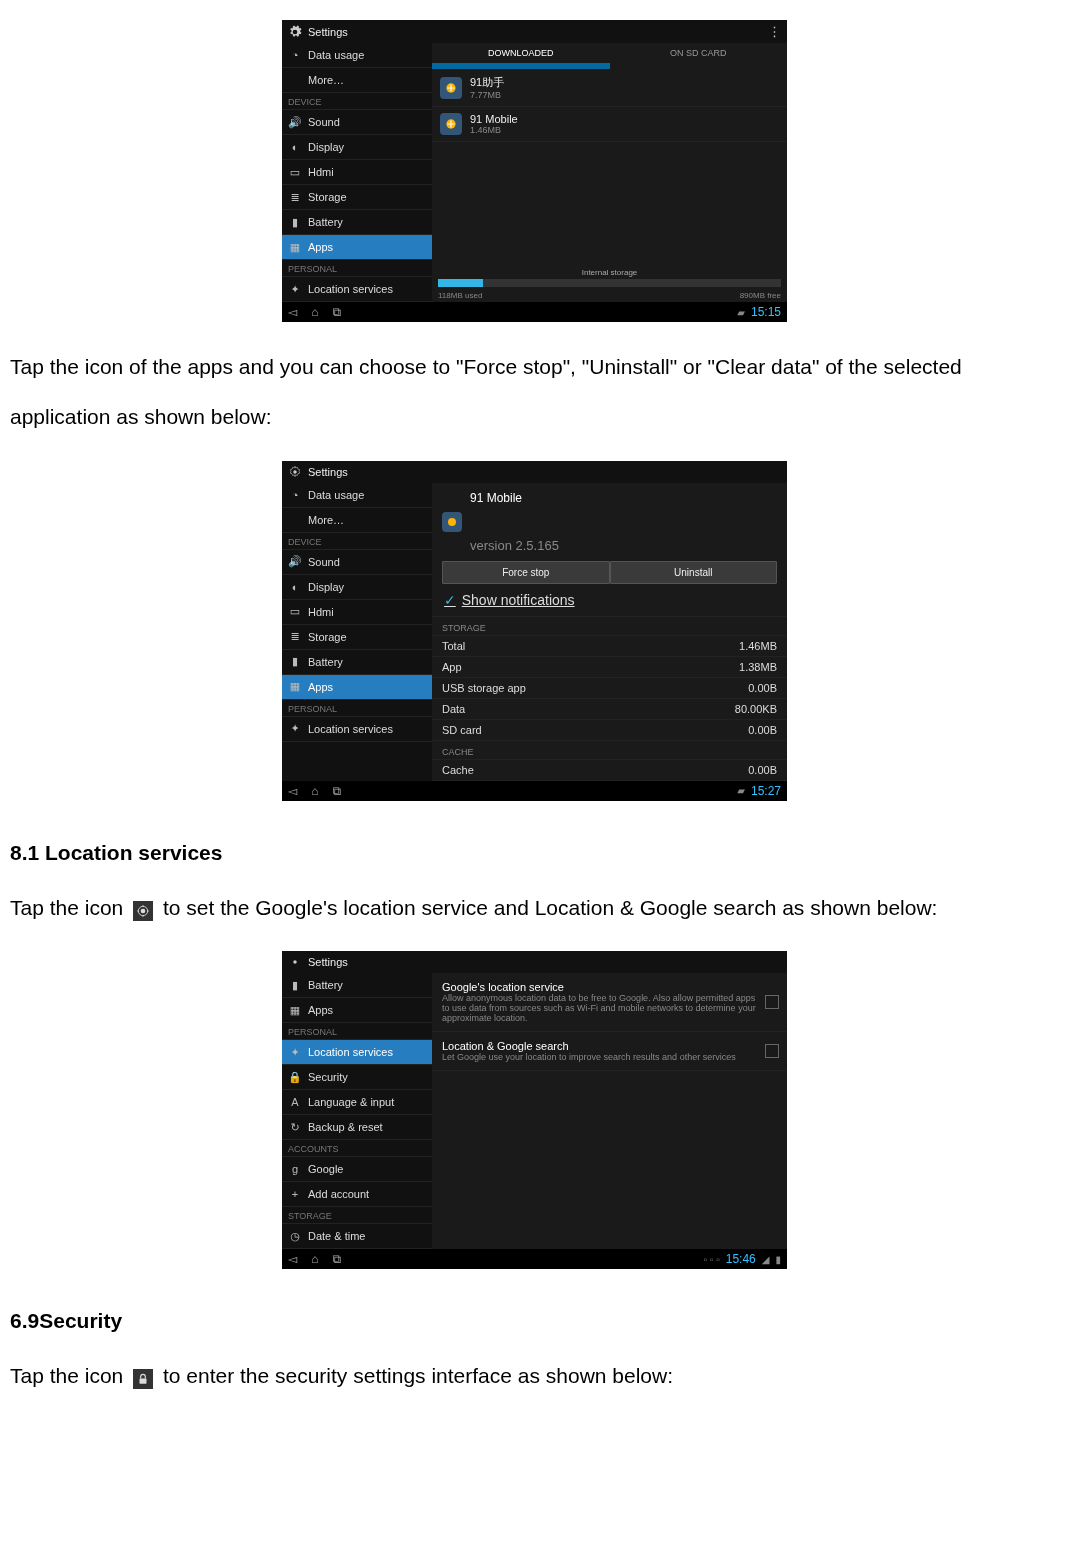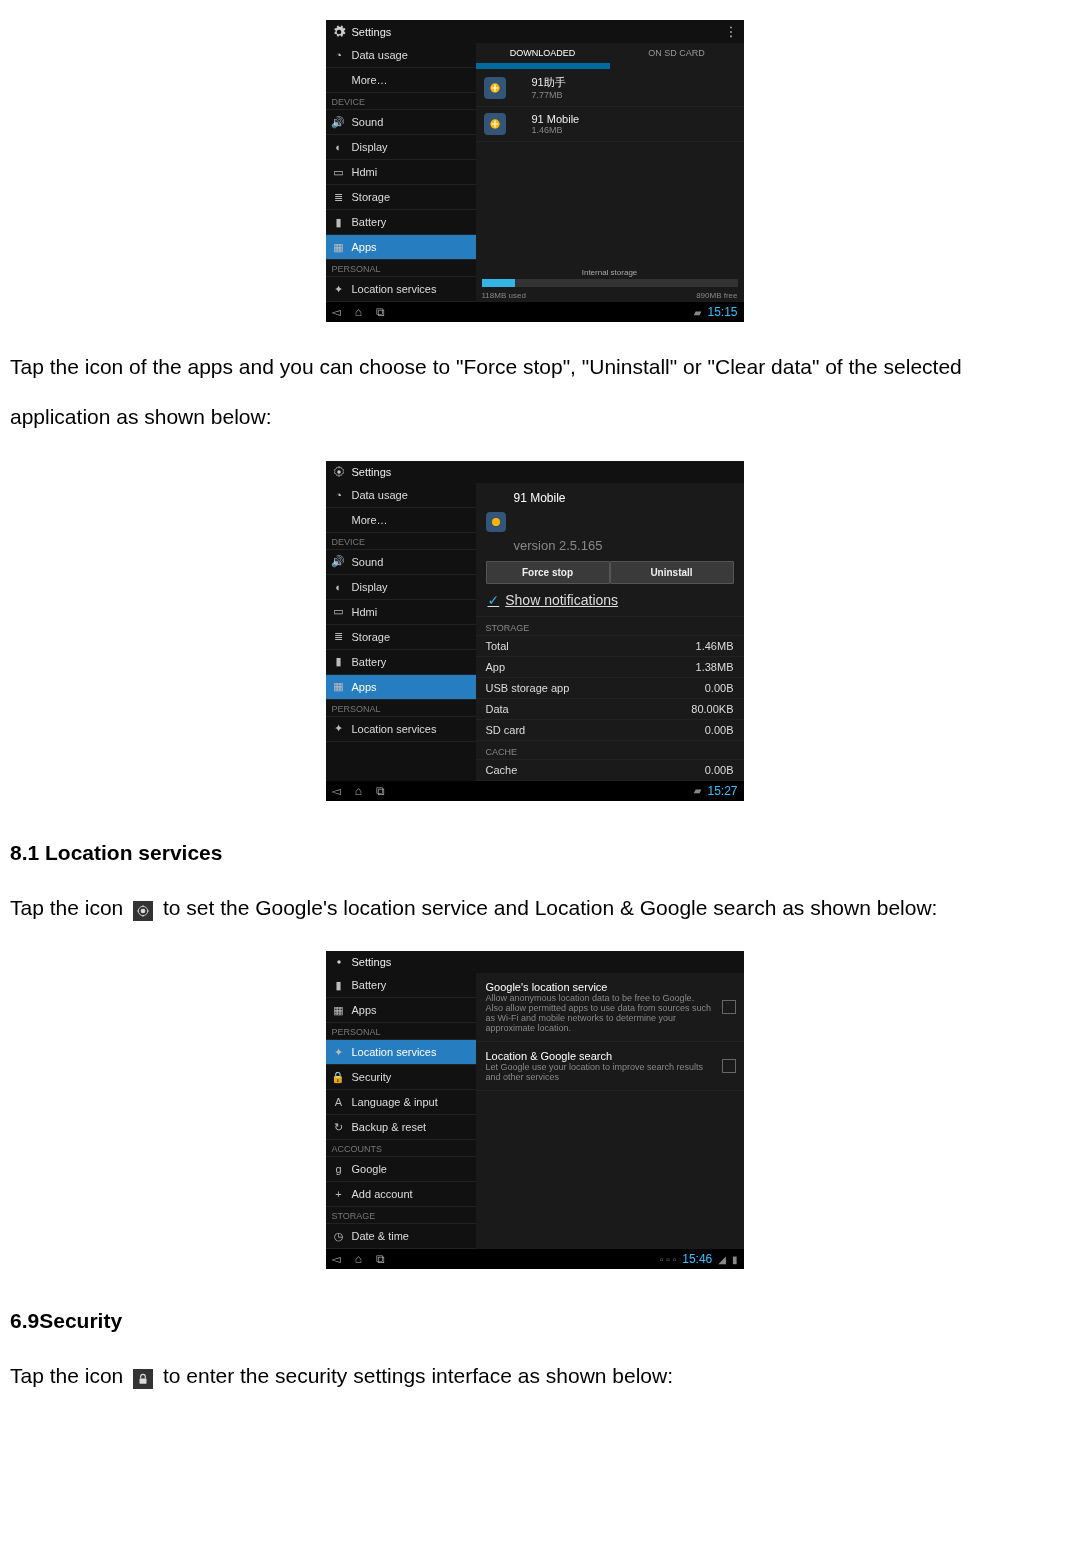--- a/index.html
+++ b/index.html
@@ -34,21 +34,21 @@
   }
   .inline-icon svg { width: 14px; height: 14px; }
 
   
   .shot {
     display: block;
     margin: 10px auto 20px auto;
     background: #4d7c0f;
     color: #ccc;
     font-size: 11px;
-    width: 418px;
+    width: 505px;
     position: relative;
   }
   .shot .body { display: flex; }
   .sidebar { width: 150px; background: #111; }
   .row {
     padding: 6px 8px 6px 26px;
     border-bottom: 1px solid #222;
     position: relative;
     color: #ddd;
     font-size: 11px;
@@ -84,21 +84,21 @@
   .tabs .tab.active { color: #fff; border-bottom: 6px solid #0369a1; }
 
   .applist-item {
     display: flex; align-items: center;
     padding: 6px 8px; border-bottom: 1px solid #222;
   }
   .applist-item .aicon {
     width: 22px; height: 22px; border-radius: 4px; background: #357; margin-right: 8px;
     display: flex; align-items: center; justify-content: center;
   }
-  .applist-item .atxt { display: flex; flex-direction: column; margin-left: 18px; }
+  .applist-item .atxt { display: flex; flex-direction: column; }
   .applist-item .atxt .name { font-size: 11px; color: #eee; }
   .applist-item .atxt .sub  { font-size: 9px; color: #888; }
 
   .storagebar-wrap { padding: 4px 6px 2px 6px; }
   .storagebar-lbl { display: flex; justify-content: space-between; font-size: 8px; color: #888; }
   .storagebar { height: 8px; background: #333; position: relative; margin: 2px 0 4px 0; }
   .storagebar .used { position: absolute; left:0; top:0; bottom:0; background: #33b5e5; }
   .storagebar-cap { text-align: center; font-size: 8px; color: #aaa; margin-bottom: 2px; }
 
   .navbar {
@@ -107,21 +107,21 @@
   }
   .navbar .navbtns { display: flex; gap: 14px; color: #aaa; font-size: 12px; }
   .navbar .right { display: flex; align-items: center; gap: 6px; color: #33c1ff; font-size: 12px; }
   .navbar .right .sig { color: #888; font-size: 10px;}
 
   
   .detail-head { display: flex; align-items: center; padding: 8px 10px 4px 10px; }
   .detail-head .dicon { width: 20px; height: 20px; border-radius: 4px; background: #357; margin-right: 8px; display:flex;align-items:center;justify-content:center;}
   .detail-head .dtxt .dn { font-size: 12px; color: #fff; }
   .detail-head .dtxt .dv { font-size: 13px; color: #888; margin-top: 33px; }
-  .btnrow { display: flex; padding: 4px 10px; font-weight: bold; }
+  .btnrow { display: flex; padding: 4px 10px; }
   .btn {
     flex: 1; background: #3a3a3a; text-align: center; padding: 5px 0;
     font-size: 10px; color: #eee; border: 1px solid #555; border-radius: 1px;
   }
   .chkrow { padding: 4px 12px 8px 12px; font-size: 14px; color: #ddd; border-bottom: 1px solid #222; text-decoration: underline; }
   .chkrow::before { content: "✓"; color: #33b5e5; margin-right: 6px; }
   .sectlbl { padding: 6px 10px 2px 10px; font-size: 9px; color: #888; border-bottom: 1px solid #222;}
   .kv { display: flex; justify-content: space-between; padding: 4px 10px; border-bottom: 1px solid #222; font-size: 11px; }
   .kv .k { color: #ddd; }
   .kv .v { color: #ddd; }

